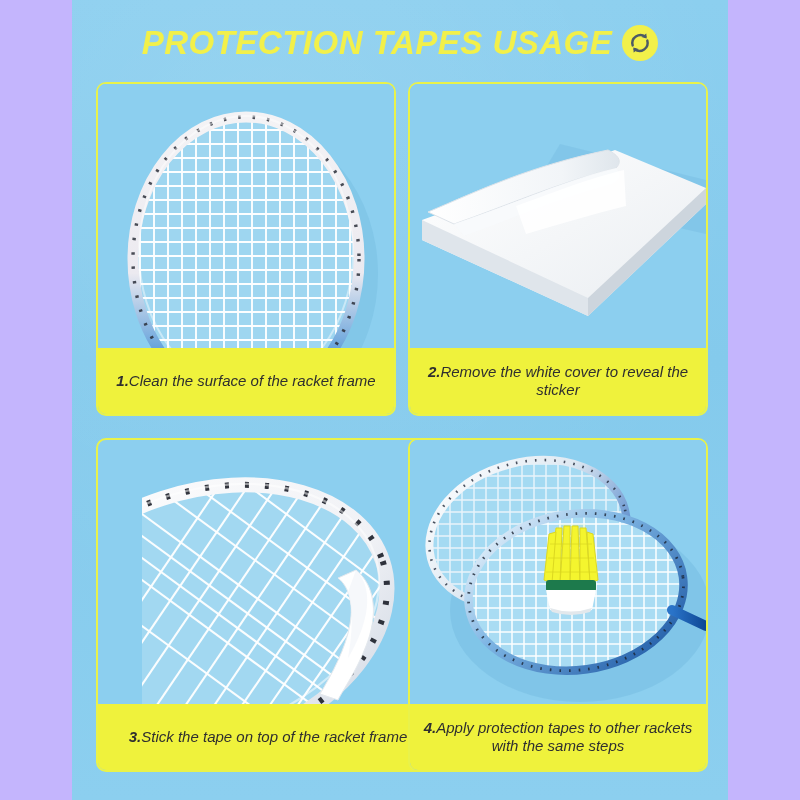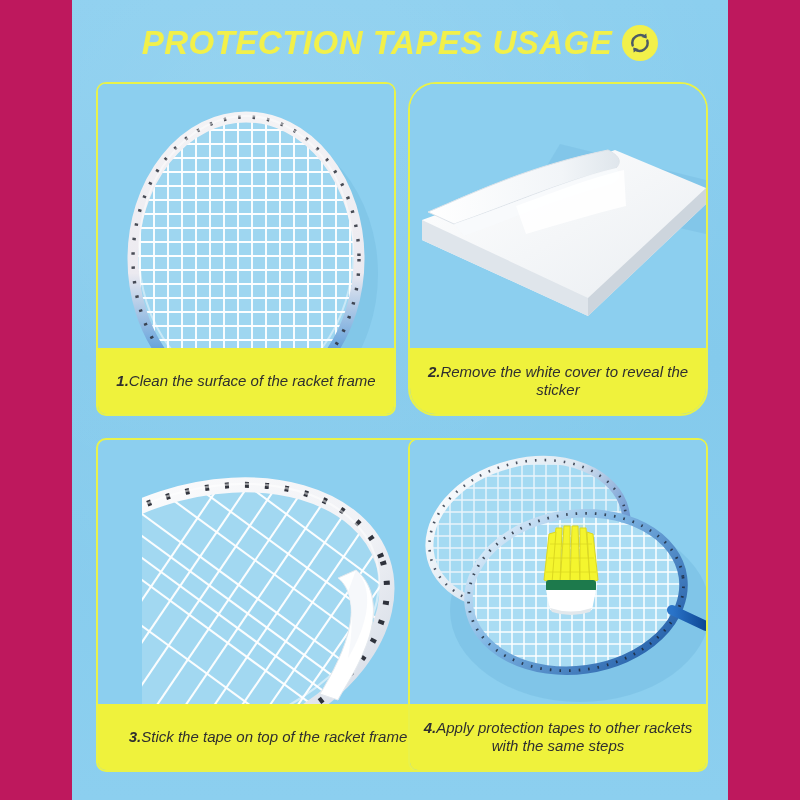--- a/index.html
+++ b/index.html
@@ -1,18 +1,18 @@
 <!DOCTYPE html>
 <html><head>
 <meta charset="utf-8">
 <style>
   html,body{margin:0;padding:0;background:#ffffff;}
   body{width:800px;height:800px;overflow:hidden;font-family:"Liberation Sans",sans-serif;}
 
-  #poster{position:relative;width:800px;height:800px;background:#be185d;}
+  #poster{position:relative;width:800px;height:800px;background:#c4b5fd;}
 
   
   .board{
     position:absolute;left:72px;top:0;width:656px;height:800px;
     background:#86cced;
     background-image:
       radial-gradient(circle at 30% 20%, rgba(255,255,255,.10), rgba(255,255,255,0) 60%),
       linear-gradient(180deg,#8ccfef 0%,#84caec 45%,#8ccfef 100%);
   }
 
@@ -33,21 +33,21 @@
   .recycle-badge svg{display:block;}
 
   
   .grid{position:absolute;left:24px;top:82px;width:608px;height:700px;}
   .card{
     position:absolute;width:296px;height:330px;
     border:2px solid #e9f24a;border-radius:10px;overflow:hidden;
     background:#8ccfef;
   }
   .c1{left:0;top:0;}
-  .c2{left:312px;top:0;border-radius:28px;}
+  .c2{left:312px;top:0;}
   .c3{left:0;top:356px;padding-left:44px;}
   .c4{left:312px;top:356px;border-radius:10px;}
 
   .photo{position:relative;width:100%;height:264px;overflow:hidden;background:#8ccfef;}
   .photo svg{display:block;width:100%;height:100%;}
 
   .caption{
     position:absolute;left:0;bottom:0;width:100%;height:66px;
     background:#eff23c;display:flex;align-items:center;justify-content:center;
     box-sizing:border-box;padding:2px 8px;

